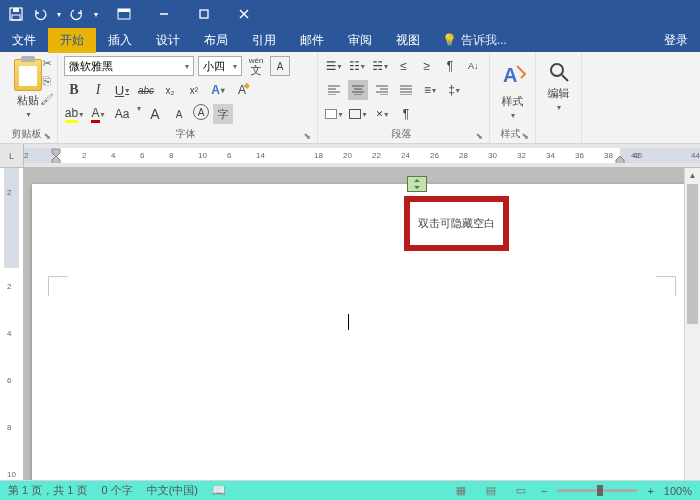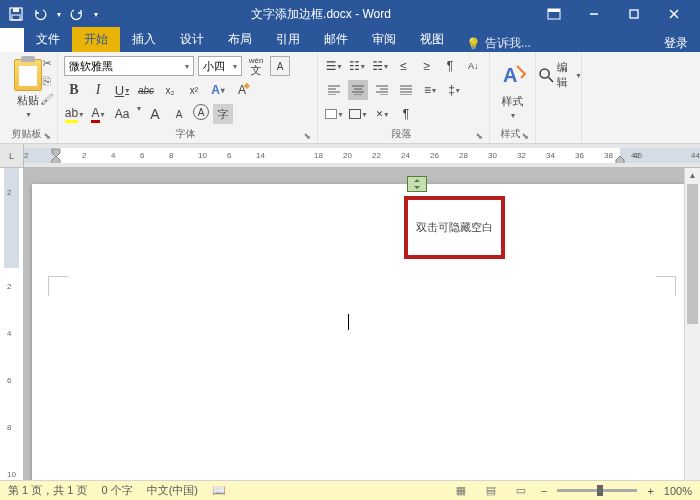--- a/index.html
+++ b/index.html
@@ -5,21 +5,21 @@
 * { margin: 0; padding: 0; box-sizing: border-box; font-family: "Microsoft YaHei", sans-serif; }
 body { width: 700px; height: 500px; background: #fff; overflow: hidden; position: relative; }
 
 .titlebar { background: #2b579a; height: 28px; display: flex; align-items: center; color: #fff; font-size: 12px; }
 .qat { display: flex; align-items: center; gap: 8px; padding: 0 8px; }
 .qat-btn { width: 16px; height: 16px; display: flex; align-items: center; justify-content: center; cursor: pointer; }
 .title-center { flex: 1; text-align: center; }
 .win-controls { display: flex; align-items: center; gap: 4px; padding-right: 8px; }
 .win-btn { width: 36px; height: 20px; display: flex; align-items: center; justify-content: center; cursor: pointer; }
 
-.tabs { background: #2b579a; height: 24px; display: flex; align-items: flex-end; color: #fff; font-size: 12px; margin-left: 24px; }
+.tabs { background: #2b579a; height: 24px; display: flex; align-items: center; color: #fff; font-size: 12px; }
 .tab { padding: 4px 12px; cursor: pointer; }
 .tab.active { background: #eab308; color: #2b579a; }
 .tell-me { display: flex; align-items: center; gap: 4px; padding: 0 10px; opacity: 0.85; }
 .login { margin-left: auto; padding: 0 12px; }
 .share { background: #164178; padding: 4px 10px; display: flex; align-items: center; gap: 4px; }
 
 .ribbon { background: #f3f3f3; height: 92px; display: flex; border-bottom: 1px solid #d4d4d4; }
 .group { border-right: 1px solid #e1e1e1; padding: 4px 6px; display: flex; flex-direction: column; position: relative; }
 .group-label { font-size: 10px; color: #666; text-align: center; position: absolute; bottom: 2px; left: 0; right: 4px; }
 .group-label .launcher { position: absolute; right: 2px; bottom: 0; font-size: 9px; color: #888; }
@@ -58,28 +58,28 @@
 
 .workspace { display: flex; height: 332px; background: #bdbdbd; }
 .ruler-v { width: 24px; background: #fff; border-right: 1px solid #bdbdbd; position: relative; margin: 0 0 0 0; }
 .ruler-v .shade { position: absolute; left: 4px; right: 4px; background: #d6dce5; }
 .vtick { position: absolute; left: 7px; font-size: 8px; color: #666; }
 .doc-area { flex: 1; position: relative; overflow: hidden; }
 .page { position: absolute; left: 8px; top: 16px; right: 8px; height: 500px; background: #fff; box-shadow: 0 1px 4px rgba(0,0,0,0.3); }
 .margin-corner { position: absolute; width: 20px; height: 20px; border: 1px solid #c8c8c8; }
 .cursor-line { position: absolute; width: 1px; height: 16px; background: #000; }
 .hide-ws-btn { position: absolute; left: 383px; top: 8px; width: 20px; height: 16px; background: #c6e0b4; border: 1px solid #548235; display: flex; align-items: center; justify-content: center; font-size: 9px; }
-.tooltip { position: absolute; left: 380px; top: 28px; background: #fff; border: 4px solid #b91c1c; padding: 20px 8px; font-size: 11px; color: #444; }
+.tooltip { position: absolute; left: 380px; top: 28px; background: #fff; border: 6px solid #b91c1c; padding: 14px 8px; font-size: 11px; color: #444; }
 .scrollbar-v { position: absolute; right: 0; top: 0; bottom: 0; width: 16px; background: #f0f0f0; border-left: 1px solid #d4d4d4; }
 .scrollbar-v .thumb { position: absolute; left: 2px; right: 2px; top: 16px; height: 140px; background: #c1c1c1; }
 .scrollbar-v .arr { position: absolute; left: 0; right: 0; height: 14px; display: flex; align-items: center; justify-content: center; font-size: 8px; color: #666; }
 .zoom-slider { width: 80px; height: 3px; background: #ababab; position: relative; }
 .zoom-slider .knob { position: absolute; left: 50%; top: -4px; width: 6px; height: 11px; background: #666; }
 
-.statusbar2 { position: absolute; left: 0; right: 0; bottom: 0; height: 20px; background: #fef9c3; border-top: 1px solid #d4d4d4; display: flex; align-items: center; font-size: 11px; color: #555; padding: 0 8px; gap: 14px; }
+.statusbar2 { position: absolute; left: 0; right: 0; bottom: 0; height: 20px; background: #5eead4; border-top: 1px solid #d4d4d4; display: flex; align-items: center; font-size: 11px; color: #555; padding: 0 8px; gap: 14px; }
 .statusbar2 .right { margin-left: auto; display: flex; align-items: center; gap: 10px; }
 .vb { width: 20px; height: 12px; display: inline-flex; align-items: center; justify-content: center; color: #777; }
 
 .dd { font-size: 8px; color: #666; margin-left: 1px; }
 svg { display: block; }
 </style>
 </head>
 <body>
 
 <div class="titlebar">
@@ -98,23 +98,20 @@
         </svg>
       </div>
     <span class="dd" style="color:#fff">▾</span>
     <div class="qat-btn">
         <svg width="14" height="14" viewBox="0 0 14 14">
           <path d="M4 3 A5 5 0 1 0 11 6" fill="none" stroke="#fff" stroke-width="1.3"></path>
           <path d="M11 3 L11 6 L8 6" fill="none" stroke="#fff" stroke-width="1.3"></path>
         </svg>
       </div>
     <span class="dd" style="color:#fff">▾</span>
-  </div>
-  <div class="title-center">
-    <span>文字添加边框.docx</span> - <span>Word</span>
   </div>
   <div class="win-controls">
     <div class="win-btn">
         <svg width="14" height="12" viewBox="0 0 14 12">
           <rect x="1" y="1" width="12" height="10" fill="none" stroke="#fff"></rect>
           <rect x="1" y="1" width="12" height="3" fill="#fff"></rect>
         </svg>
       </div>
     <div class="win-btn">
         <svg width="12" height="12">
@@ -284,21 +281,21 @@
           <text x="4" y="22" font-size="20" fill="#4472c4" font-weight="bold">A</text>
           <path d="M18 6 L26 14 L22 18" stroke="#ed7d31" stroke-width="2" fill="none"></path>
         </svg>
       <span style="font-size:11px;color:#444">样式</span>
       <span class="dd">▾</span>
     </div>
     <div class="group-label"><span>样式</span><span class="launcher">⬊</span></div>
   </div>
 
   <div class="group edit-group">
-    <div style="display:flex;flex-direction:row;align-items:center;gap:2px;margin-top:4px">
+    <div style="display:flex;flex-direction:column;align-items:center;gap:2px;margin-top:4px">
       <svg width="24" height="24" viewBox="0 0 24 24">
           <circle cx="10" cy="10" r="6" fill="none" stroke="#444" stroke-width="2"></circle>
           <line x1="15" y1="15" x2="21" y2="21" stroke="#444" stroke-width="2"></line>
         </svg>
       <span style="font-size:11px;color:#444">编辑</span>
       <span class="dd">▾</span>
     </div>
   </div>
 </div>
 

